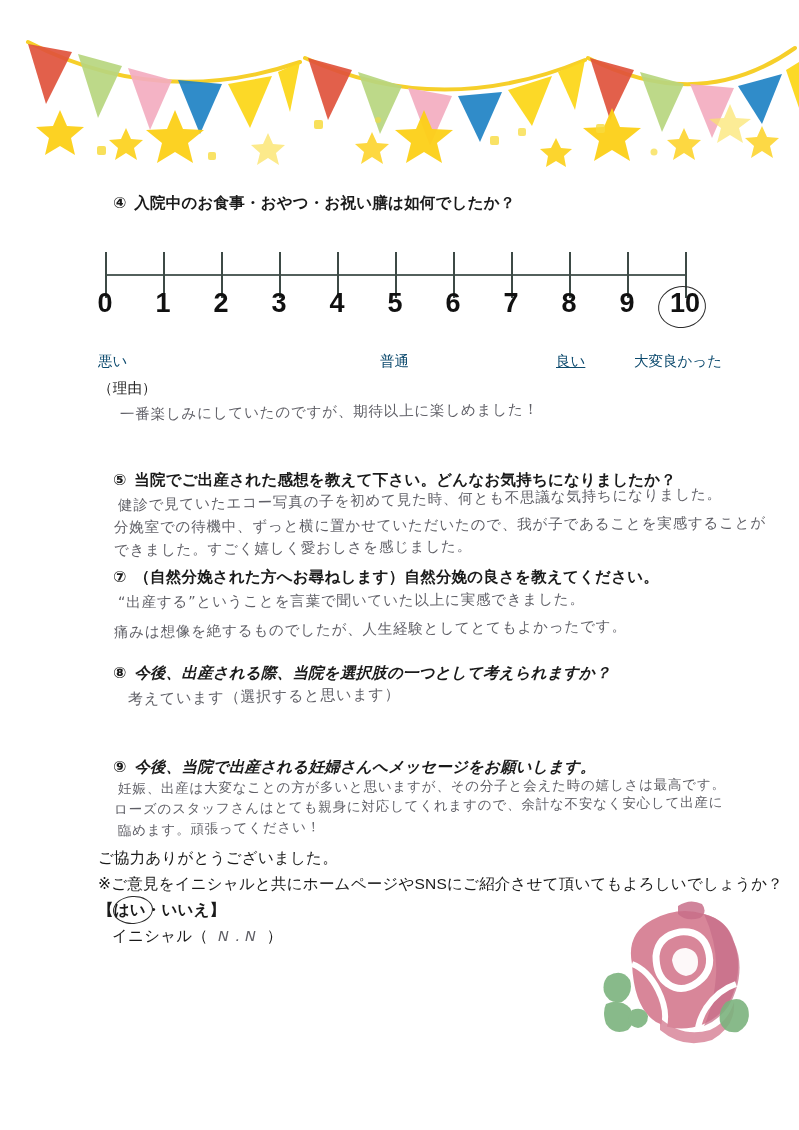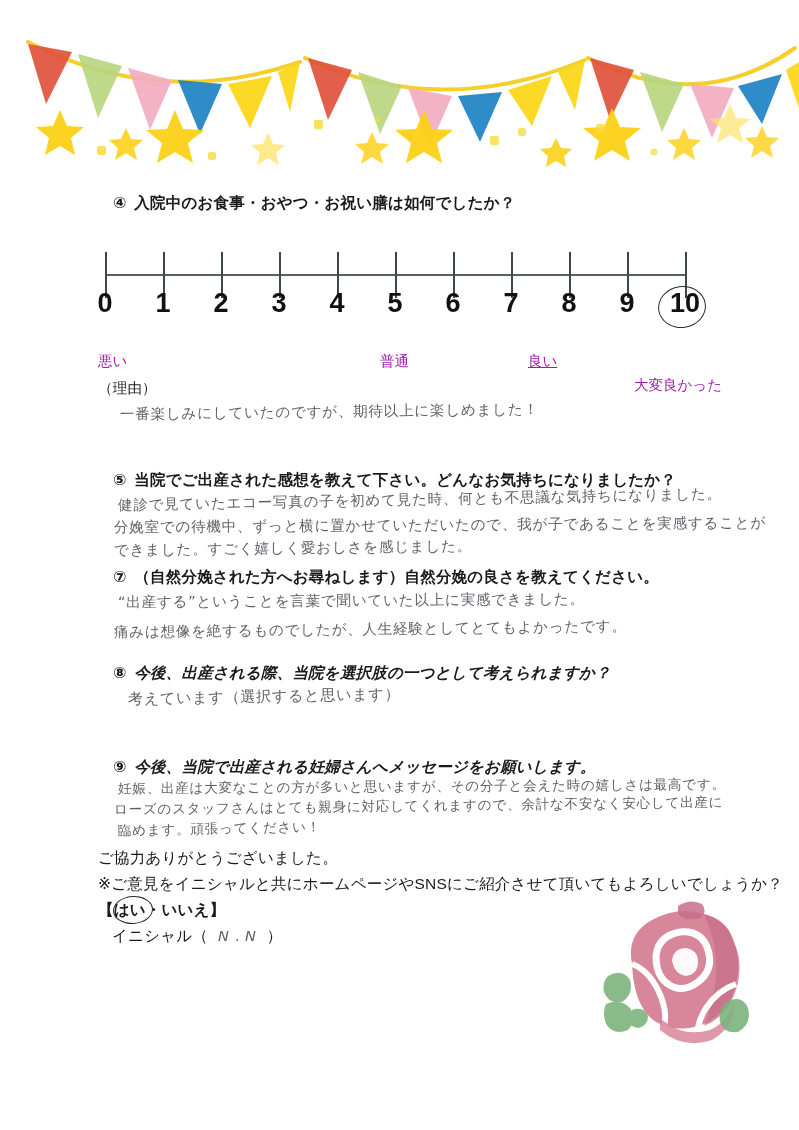--- a/index.html
+++ b/index.html
@@ -95,21 +95,21 @@
     position: absolute;
     border: 1.6px solid #2b2b2b;
     border-radius: 50%;
     pointer-events: none;
   }
 
   .scale-label {
     position: absolute;
     top: 352px;
     font-size: 14.5px;
-    color: #a21caf;
+    color: #0c4a6e;
     white-space: nowrap;
   }
 
   
   .hw {
     position: absolute;
     font-family: "DejaVu Sans", "Liberation Sans", sans-serif;
     font-size: 14.5px;
     color: #4a4a52;
     white-space: nowrap;
@@ -219,22 +219,22 @@
     <span class="scale-num" style="left:406px;">7</span>
     <span class="scale-num" style="left:464px;">8</span>
     <span class="scale-num" style="left:522px;">9</span>
     <span class="scale-num" style="left:580px;">10</span>
   </div>
 
   <div class="circle-mark" style="left:658px; top:286px; width:46px; height:40px; transform: rotate(-8deg);"></div>
 
   <div class="scale-label" style="left:98px;">悪い</div>
   <div class="scale-label" style="left:380px;">普通</div>
-  <div class="scale-label" style="left:528px;text-decoration:underline;">良い</div>
-  <div class="scale-label" style="left:634px;margin-top:24px;">大変良かった</div>
+  <div class="scale-label" style="left:556px;text-decoration:underline;">良い</div>
+  <div class="scale-label" style="left:634px;">大変良かった</div>
 
   <div class="plain" style="left:98px; top:379px; font-size:14.5px;">（理由）</div>
 
   <div class="hw" style="left:120px; top:405px;">一番楽しみにしていたのですが、期待以上に楽しめました！</div>
 
   <div class="q" style="left:113px; top:470px;">
     <span class="num">⑤</span><span>当院でご出産された感想を教えて下さい。どんなお気持ちになりましたか？</span>
   </div>
 
   <div class="hw tilt2" style="left:118px; top:496px;">健診で見ていたエコー写真の子を初めて見た時、何とも不思議な気持ちになりました。</div>

